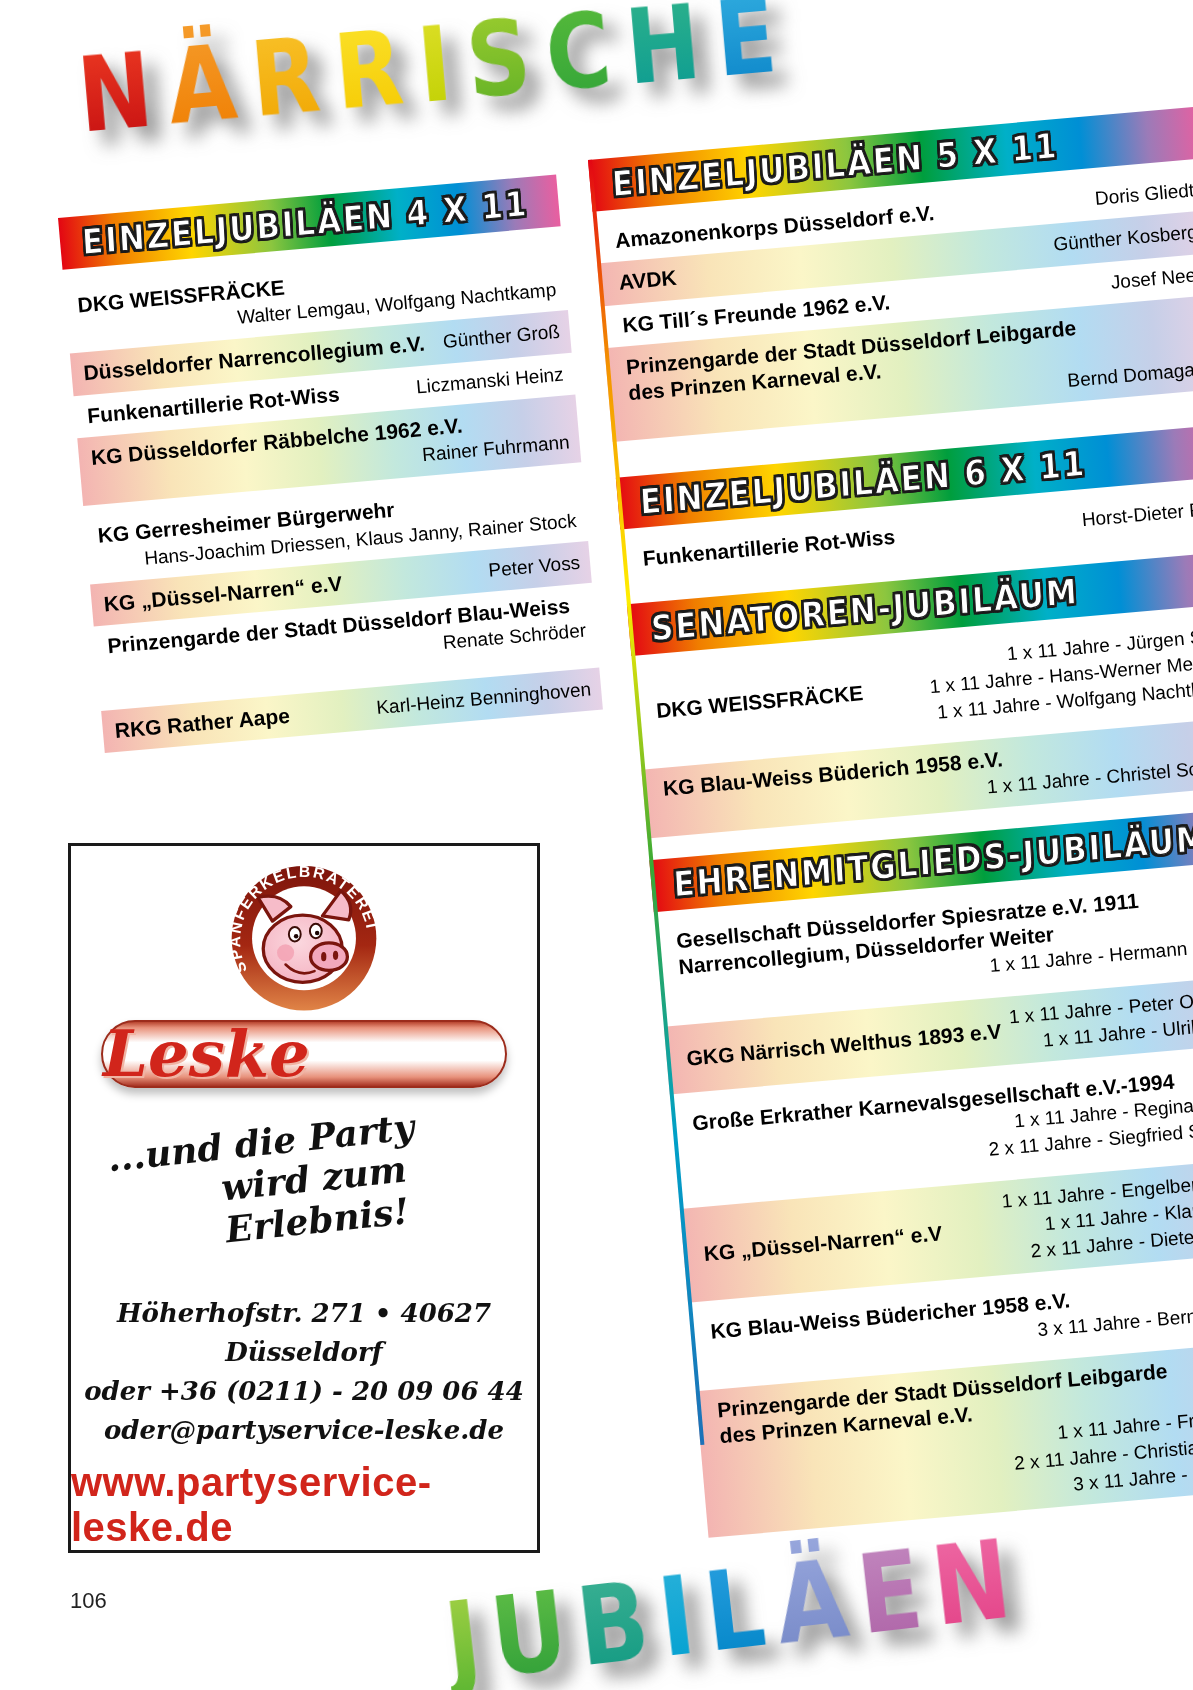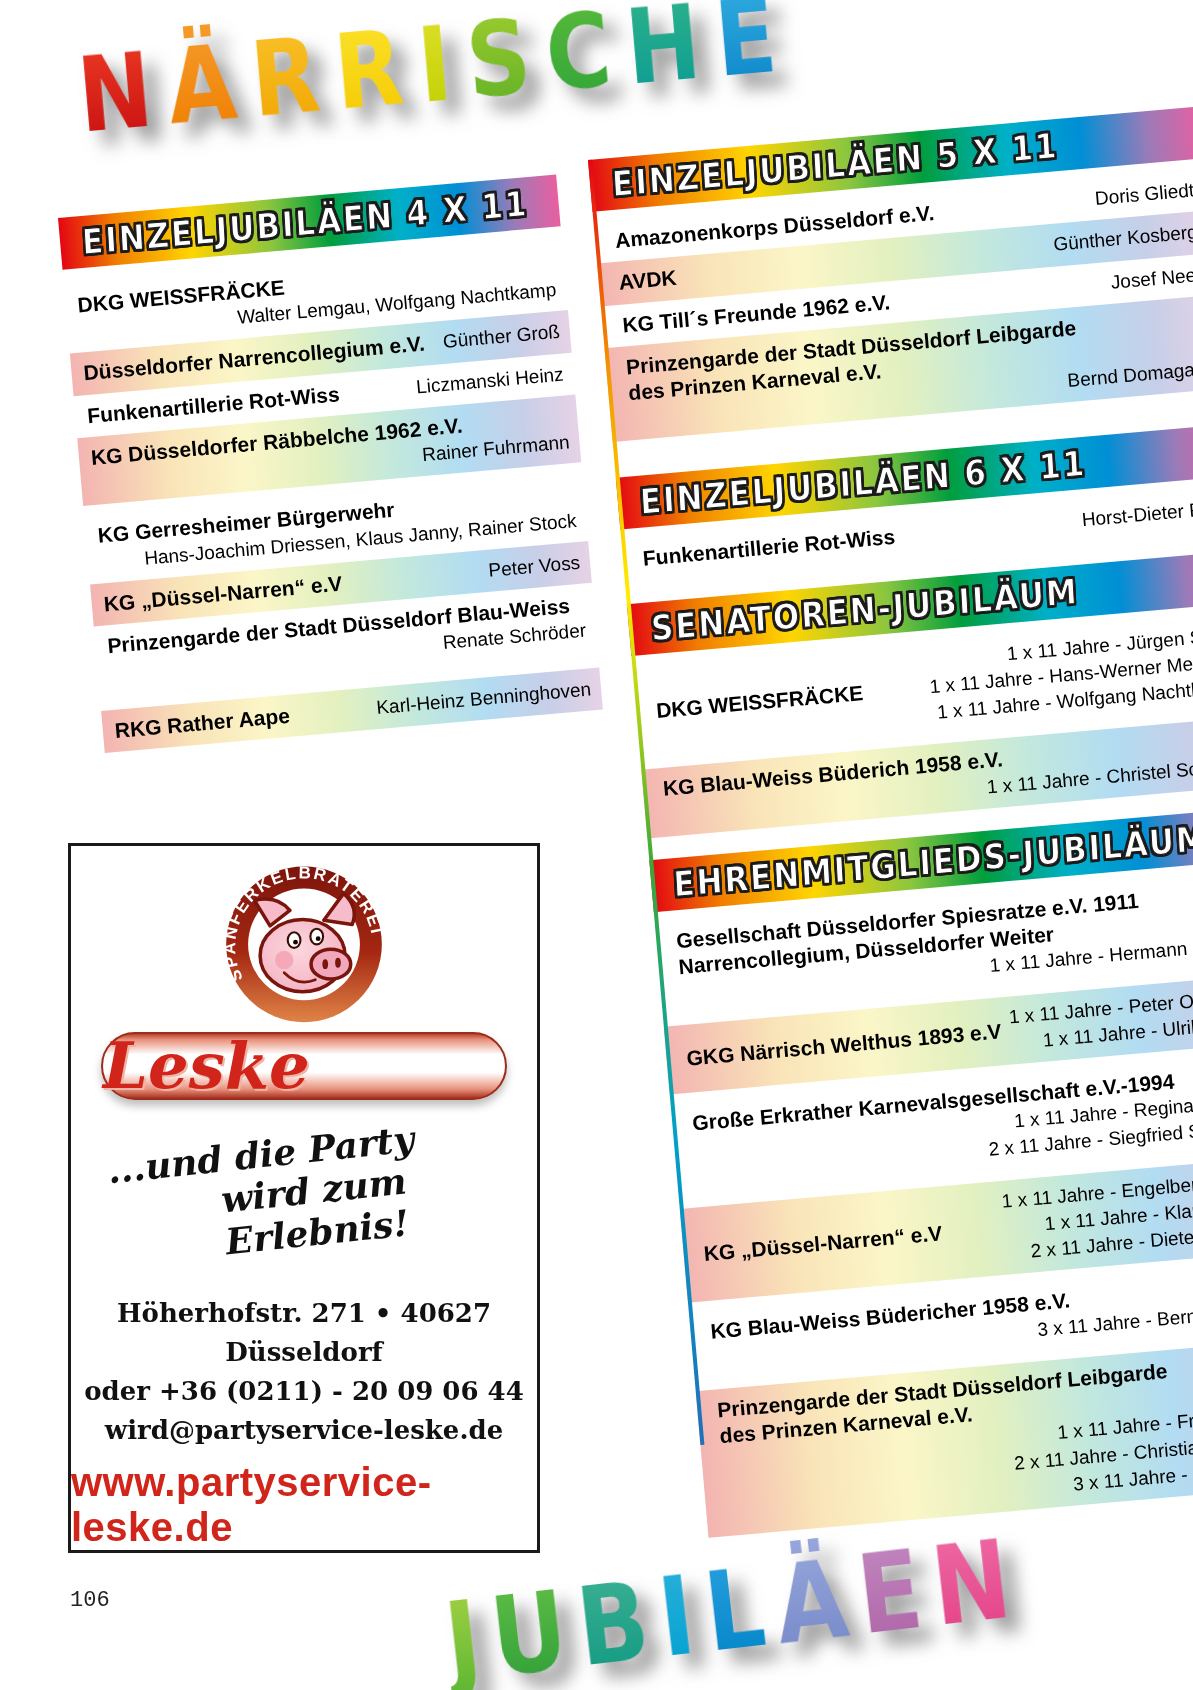--- a/index.html
+++ b/index.html
@@ -43,26 +43,26 @@
   .badge{margin-top:12px;}
   .pill{margin-top:4px;width:402px;height:92px;border-radius:46px;border:2px solid #9c2c1c;
         background:linear-gradient(180deg,#b8452f 0%,#e8927c 9%,#ffffff 32%,#ffffff 60%,#e8927c 86%,#a83323 100%);
         display:flex;align-items:center;justify-content:flex-start;box-shadow:0 6px 8px rgba(0,0,0,.25);}
   .brand{font-family:"DejaVu Serif",serif;font-style:italic;font-weight:bold;font-size:64px;
          color:#d1251b;text-shadow:2px 2px 0 #f0b4a4;line-height:1;}
   .slogan{margin-top:30px;transform:rotate(-6deg);font-family:"DejaVu Serif",serif;
           font-style:italic;font-weight:bold;font-size:36px;color:#111;line-height:1.15;align-self:flex-start;}
   .sl1{padding-left:40px;}
   .sl2{padding-left:150px;}
-  .addr{margin-top:40px;text-align:center;font-family:"DejaVu Serif",serif;
+  .addr{margin-top:52px;text-align:center;font-family:"DejaVu Serif",serif;font-style:italic;
         font-weight:bold;font-size:26px;color:#111;line-height:1.5;}
   .web{margin-top:10px;font-family:"Liberation Sans",sans-serif;font-weight:bold;font-size:40px;
        color:#d1251b;letter-spacing:.5px;}
 
-  .pagenum{position:absolute;left:70px;top:1588px;font-size:22px;color:#222;font-family:Liberation Mono, monospace;}
+  .pagenum{position:absolute;left:70px;top:1588px;font-size:22px;color:#222;}
 </style>
 </head>
 <body>
 
 <div class="page">
 
   <div class="btitle title-top">
     <span class="lt" style="background-image: linear-gradient(rgb(238, 59, 35), rgb(195, 13, 16));">N</span><span class="lt" style="background-image: linear-gradient(rgb(245, 155, 42), rgb(239, 125, 0));">Ä</span><span class="lt" style="background-image: linear-gradient(rgb(249, 195, 43), rgb(240, 165, 0));">R</span><span class="lt" style="background-image: linear-gradient(rgb(251, 227, 44), rgb(245, 200, 0));">R</span><span class="lt" style="background-image: linear-gradient(rgb(223, 224, 42), rgb(190, 207, 0));">I</span><span class="lt" style="background-image: linear-gradient(rgb(159, 206, 46), rgb(93, 175, 39));">S</span><span class="lt" style="background-image: linear-gradient(rgb(89, 187, 58), rgb(47, 163, 57));">C</span><span class="lt" style="background-image: linear-gradient(rgb(47, 179, 138), rgb(10, 154, 147));">H</span><span class="lt" style="background-image: linear-gradient(rgb(50, 174, 224), rgb(11, 132, 200));">E</span>
   </div>
 
@@ -271,21 +271,21 @@
     </div>
 
     <div class="slogan">
       <div class="sl1">...und die Party</div>
       <div class="sl2">wird zum Erlebnis!</div>
     </div>
 
     <div class="addr">
       <div>Höherhofstr. 271 • 40627 Düsseldorf</div>
       <div>oder +36 (0211) - 20 09 06 44</div>
-      <div>wird@partyservice-leske.de</div>
+      <div>oder@partyservice-leske.de</div>
     </div>
     <div class="web">www.partyservice-leske.de</div>
   </div>
 
   <div class="btitle title-bottom">
     <span class="lt" style="background-image: linear-gradient(rgb(168, 211, 69), rgb(87, 180, 49));">J</span><span class="lt" style="background-image: linear-gradient(rgb(99, 192, 71), rgb(43, 156, 55));">U</span><span class="lt" style="background-image: linear-gradient(rgb(62, 178, 148), rgb(15, 152, 129));">B</span><span class="lt" style="background-image: linear-gradient(rgb(43, 178, 218), rgb(0, 159, 208));">I</span><span class="lt" style="background-image: linear-gradient(rgb(42, 160, 224), rgb(0, 132, 198));">L</span><span class="lt" style="background-image: linear-gradient(rgb(151, 166, 220), rgb(116, 135, 198));">Ä</span><span class="lt" style="background-image: linear-gradient(rgb(195, 137, 192), rgb(173, 98, 166));">E</span><span class="lt" style="background-image: linear-gradient(rgb(239, 108, 166), rgb(226, 63, 133));">N</span>
   </div>
 
   <div class="pagenum">106</div>
 </div>

